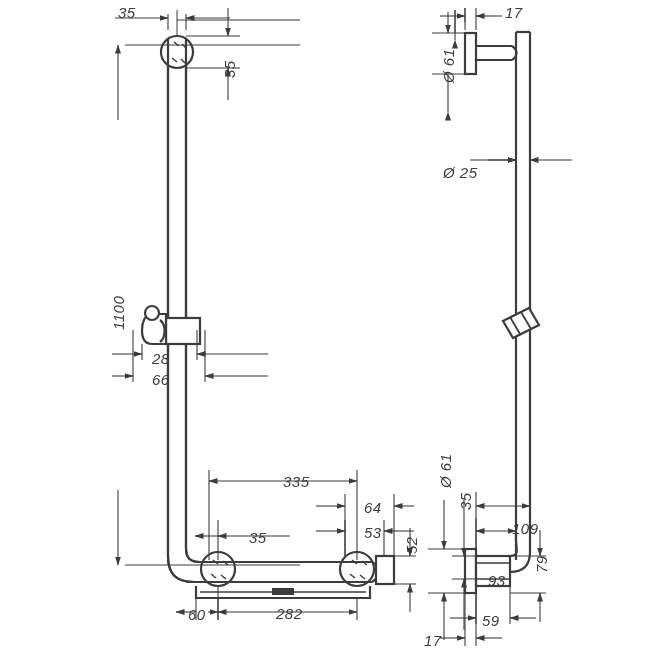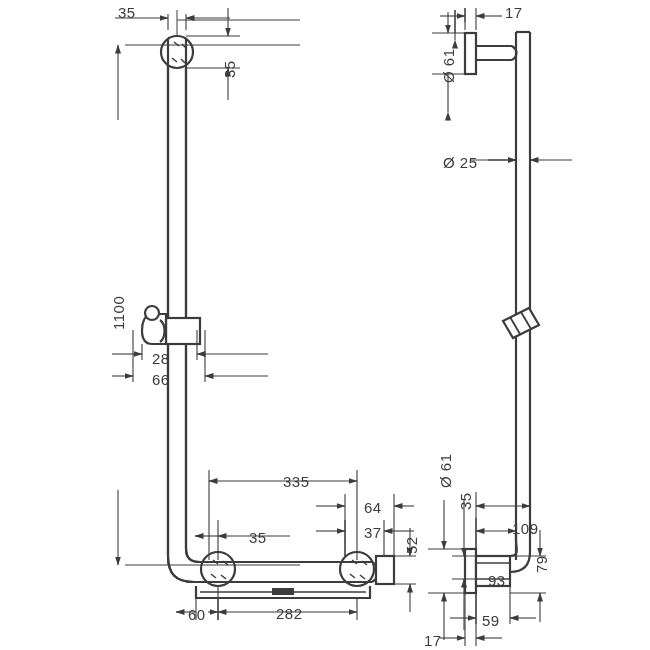--- a/index.html
+++ b/index.html
@@ -1,17 +1,17 @@
 <!DOCTYPE html>
 <html><head>
 <meta charset="utf-8">
 <style>
   html,body{margin:0;padding:0;background:#ffffff;}
   body{font-family:"Liberation Sans",sans-serif;}
-  #stage{position:relative;width:650px;height:650px;background:#fff;overflow:hidden;}
+  #stage{position:relative;width:650px;height:650px;background:#fff;overflow:hidden;font-style:italic;}
   #stage svg{position:absolute;left:0;top:0;}
   .lbl{position:absolute;color:#3c3c3c;font-family:"Liberation Sans",sans-serif;font-size:15px;letter-spacing:0.5px;white-space:nowrap;}
   .vlbl{transform-origin:0 0;}
 </style>
 </head>
 <body>
 
 <div id="stage">
 
   <svg width="650" height="650" viewBox="0 0 650 650">
@@ -199,27 +199,27 @@
       <path d="M440,638 L465,638" marker-end="url(#ah)"></path>
       <path d="M502,638 L476,638" marker-end="url(#ah)"></path>
     </g>
   </svg>
 
   <div id="labels">
       <div class="lbl" style="left: 118px; top: 4px;">35</div>
       <div class="lbl" style="left: 505px; top: 4px;">17</div>
       <div class="lbl vlbl" style="left: 221px; top: 78px; transform: rotate(-90deg);">35</div>
       <div class="lbl vlbl" style="left: 440px; top: 83px; transform: rotate(-90deg);">Ø 61</div>
-      <div class="lbl" style="left: 443px; top: 154px; text-align: center;">Ø 25</div>
+      <div class="lbl" style="left: 443px; top: 164px; text-align: center;">Ø 25</div>
       <div class="lbl vlbl" style="left: 110px; top: 330px; transform: rotate(-90deg);">1100</div>
       <div class="lbl" style="left: 152px; top: 350px;">28</div>
       <div class="lbl" style="left: 152px; top: 371px;">66</div>
       <div class="lbl" style="left: 283px; top: 473px;">335</div>
       <div class="lbl" style="left: 364px; top: 499px;">64</div>
-      <div class="lbl" style="left: 364px; top: 524px;">37</div>
+      <div class="lbl" style="left: 364px; top: 524px;">53</div>
       <div class="lbl" style="left: 249px; top: 529px;">35</div>
       <div class="lbl vlbl" style="left: 403px; top: 554px; transform: rotate(-90deg);">52</div>
       <div class="lbl" style="left: 188px; top: 606px;">60</div>
       <div class="lbl" style="left: 276px; top: 605px;">282</div>
       <div class="lbl vlbl" style="left: 437px; top: 488px; transform: rotate(-90deg);">Ø 61</div>
       <div class="lbl vlbl" style="left: 457px; top: 510px; transform: rotate(-90deg);">35</div>
       <div class="lbl" style="left: 512px; top: 499px; margin-top: 21px;">109</div>
       <div class="lbl" style="left: 488px; top: 524px; margin-top: 48px;">93</div>
       <div class="lbl vlbl" style="left: 533px; top: 573px; transform: rotate(-90deg);">79</div>
       <div class="lbl" style="left: 482px; top: 612px;">59</div>

